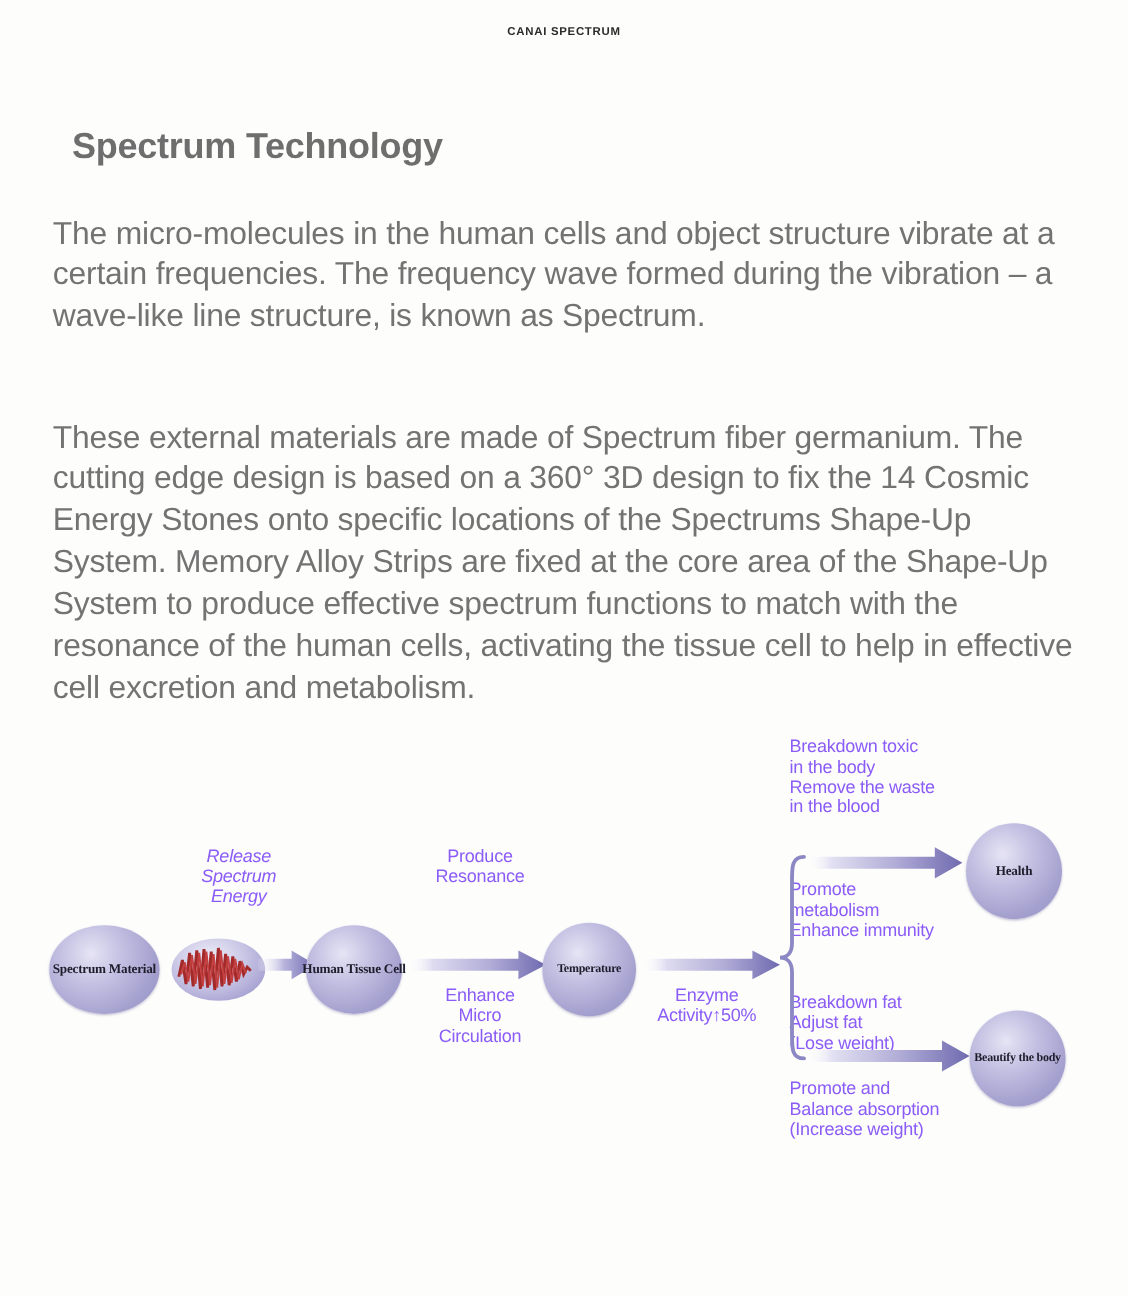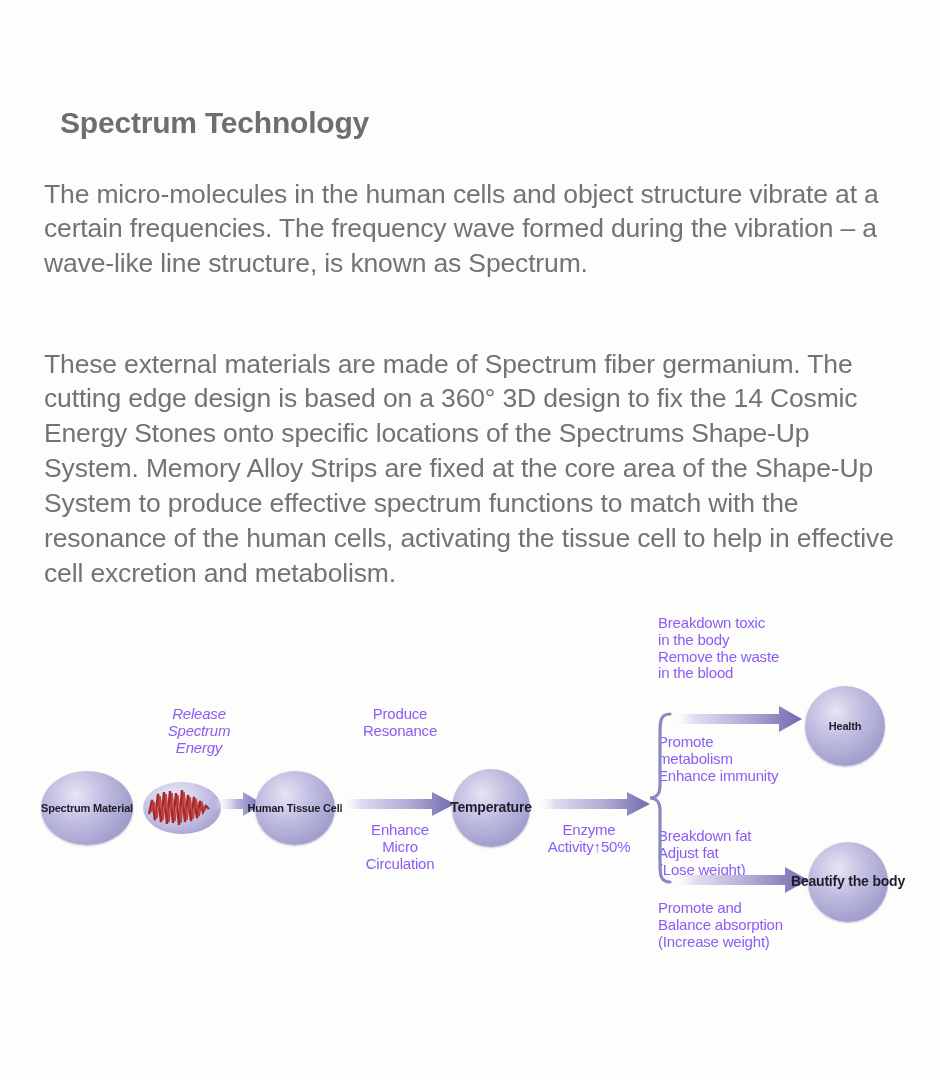--- a/index.html
+++ b/index.html
@@ -68,22 +68,23 @@
     justify-content: center;
   }
   .node-label {
     font-size: 11px;
     font-weight: bold;
     color: #1d1d2b;
     text-align: center;
     line-height: 1.12;
     white-space: nowrap;
     letter-spacing: -0.2px;
-  }
-  .node-label.tiny { font-size: 14px; }
+    font-family: Liberation Serif, serif;
+  }
+  .node-label.tiny { font-size: 10px; }
 
   
   #wave-cell {
     position: absolute;
     left: 143px; top: 782px;
     width: 78px; height: 52px;
     border-radius: 50%;
     background:
       radial-gradient(ellipse at 40% 32%, #efeef8 0%, #cecbe8 40%, #aaa6d4 75%, #9490c6 100%);
     overflow: hidden;
@@ -110,20 +111,21 @@
   #brace {
     position: absolute;
     left: 648px; top: 712px;
     width: 26px; height: 172px;
   }
 </style>
 </head>
 <body>
 
 <div id="brand">
+  <div id="brand-sub">CANAI SPECTRUM</div>
 </div>
 
 <h1 id="page-title">Spectrum Technology</h1>
 
 <p class="para" id="para-1">The micro-molecules in the human cells and object structure vibrate at a certain frequencies. The frequency wave formed during the vibration – a wave-like line structure, is known as Spectrum.</p>
 <p class="para" id="para-2">These external materials are made of Spectrum fiber germanium. The cutting edge design is based on a 360° 3D design to fix the 14 Cosmic Energy Stones onto specific locations of the Spectrums Shape-Up System. Memory Alloy Strips are fixed at the core area of the Shape-Up System to produce effective spectrum functions to match with the resonance of the human cells, activating the tissue cell to help in effective cell excretion and metabolism.</p>
 
 <div>
 
   <div class="cap" style="left:140px; top:706px; width:118px;font-style:italic;">Release

